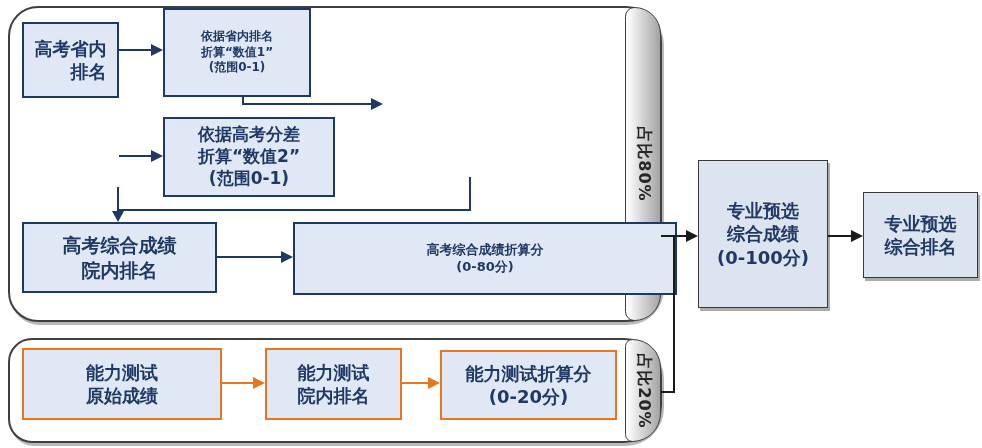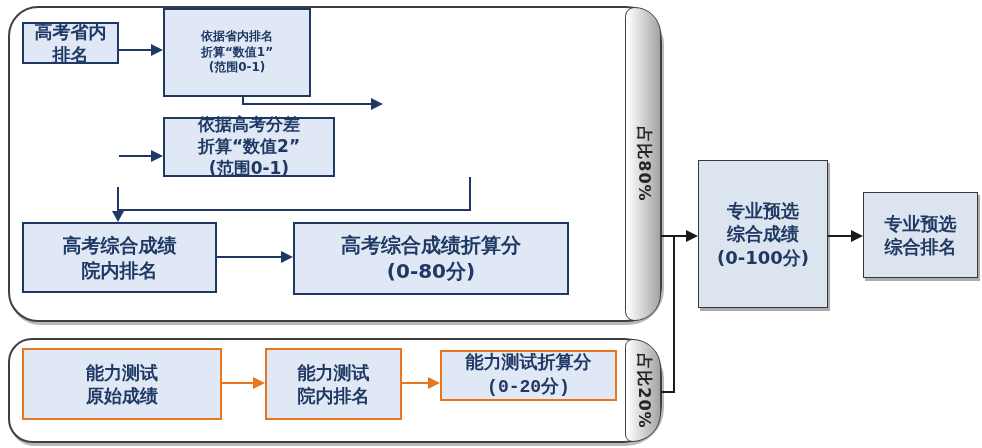--- a/index.html
+++ b/index.html
@@ -41,30 +41,30 @@
   .ln{position:absolute;background:#1F3864;}
   .ln.orange{background:#E8761F;}
   .ln.black{background:#1a1a1a;}
   .ah{position:absolute;width:0;height:0;}
   .ah.right{border-top:6px solid transparent;border-bottom:6px solid transparent;border-left:12px solid #1F3864;}
   .ah.right.orange{border-left-color:#E8761F;}
   .ah.right.black{border-left-color:#1a1a1a;}
   .ah.down{border-left:6px solid transparent;border-right:6px solid transparent;border-top:11px solid #1F3864;}
 
   
-  #b-province-rank {left:22px; top:22px; width:97px; height:42px; font-size:18px;}
+  #b-province-rank {left:22px; top:22px; width:97px; height:76px; font-size:18px;text-align:right;}
   #b-value1       {left:163px;top:8px;  width:148px;height:89px; font-size:12px;}
   #b-gaokao-score {left:22px; top:128px;width:97px; height:58px; font-size:18px;}
-  #b-value2       {left:163px;top:117px;width:172px;height:60px; font-size:17px;}
+  #b-value2       {left:163px;top:117px;width:172px;height:80px; font-size:17px;}
   #b-value3       {left:383px;top:30px; width:229px;height:147px;font-size:19px;}
   #b-gk-rank      {left:22px; top:222px;width:195px;height:71px; font-size:19px;}
-  #b-gk-score80   {left:293px;top:222px;width:276px;height:73px; font-size:20px;}
+  #b-gk-score80   {left:293px;top:222px;width:384px;height:73px; font-size:13px;}
   #b-ability-raw  {left:22px; top:348px;width:200px;height:72px; font-size:18px;}
   #b-ability-rank {left:265px;top:348px;width:137px;height:72px; font-size:18px;}
-  #b-ability-score{left:440px;top:350px;width:177px;height:51px; font-size:18px;font-family:Liberation Mono, monospace;}
+  #b-ability-score{left:440px;top:350px;width:177px;height:70px; font-size:18px;}
   #b-presel-score {left:698px;top:160px;width:130px;height:148px;font-size:18px;}
   #b-presel-rank  {left:863px;top:192px;width:115px;height:86px; font-size:18px;}
 </style>
 </head>
 <body>
 
 <div id="canvas">
 
   <div class="group" id="upper-group">
     <div class="ratio-tab">

